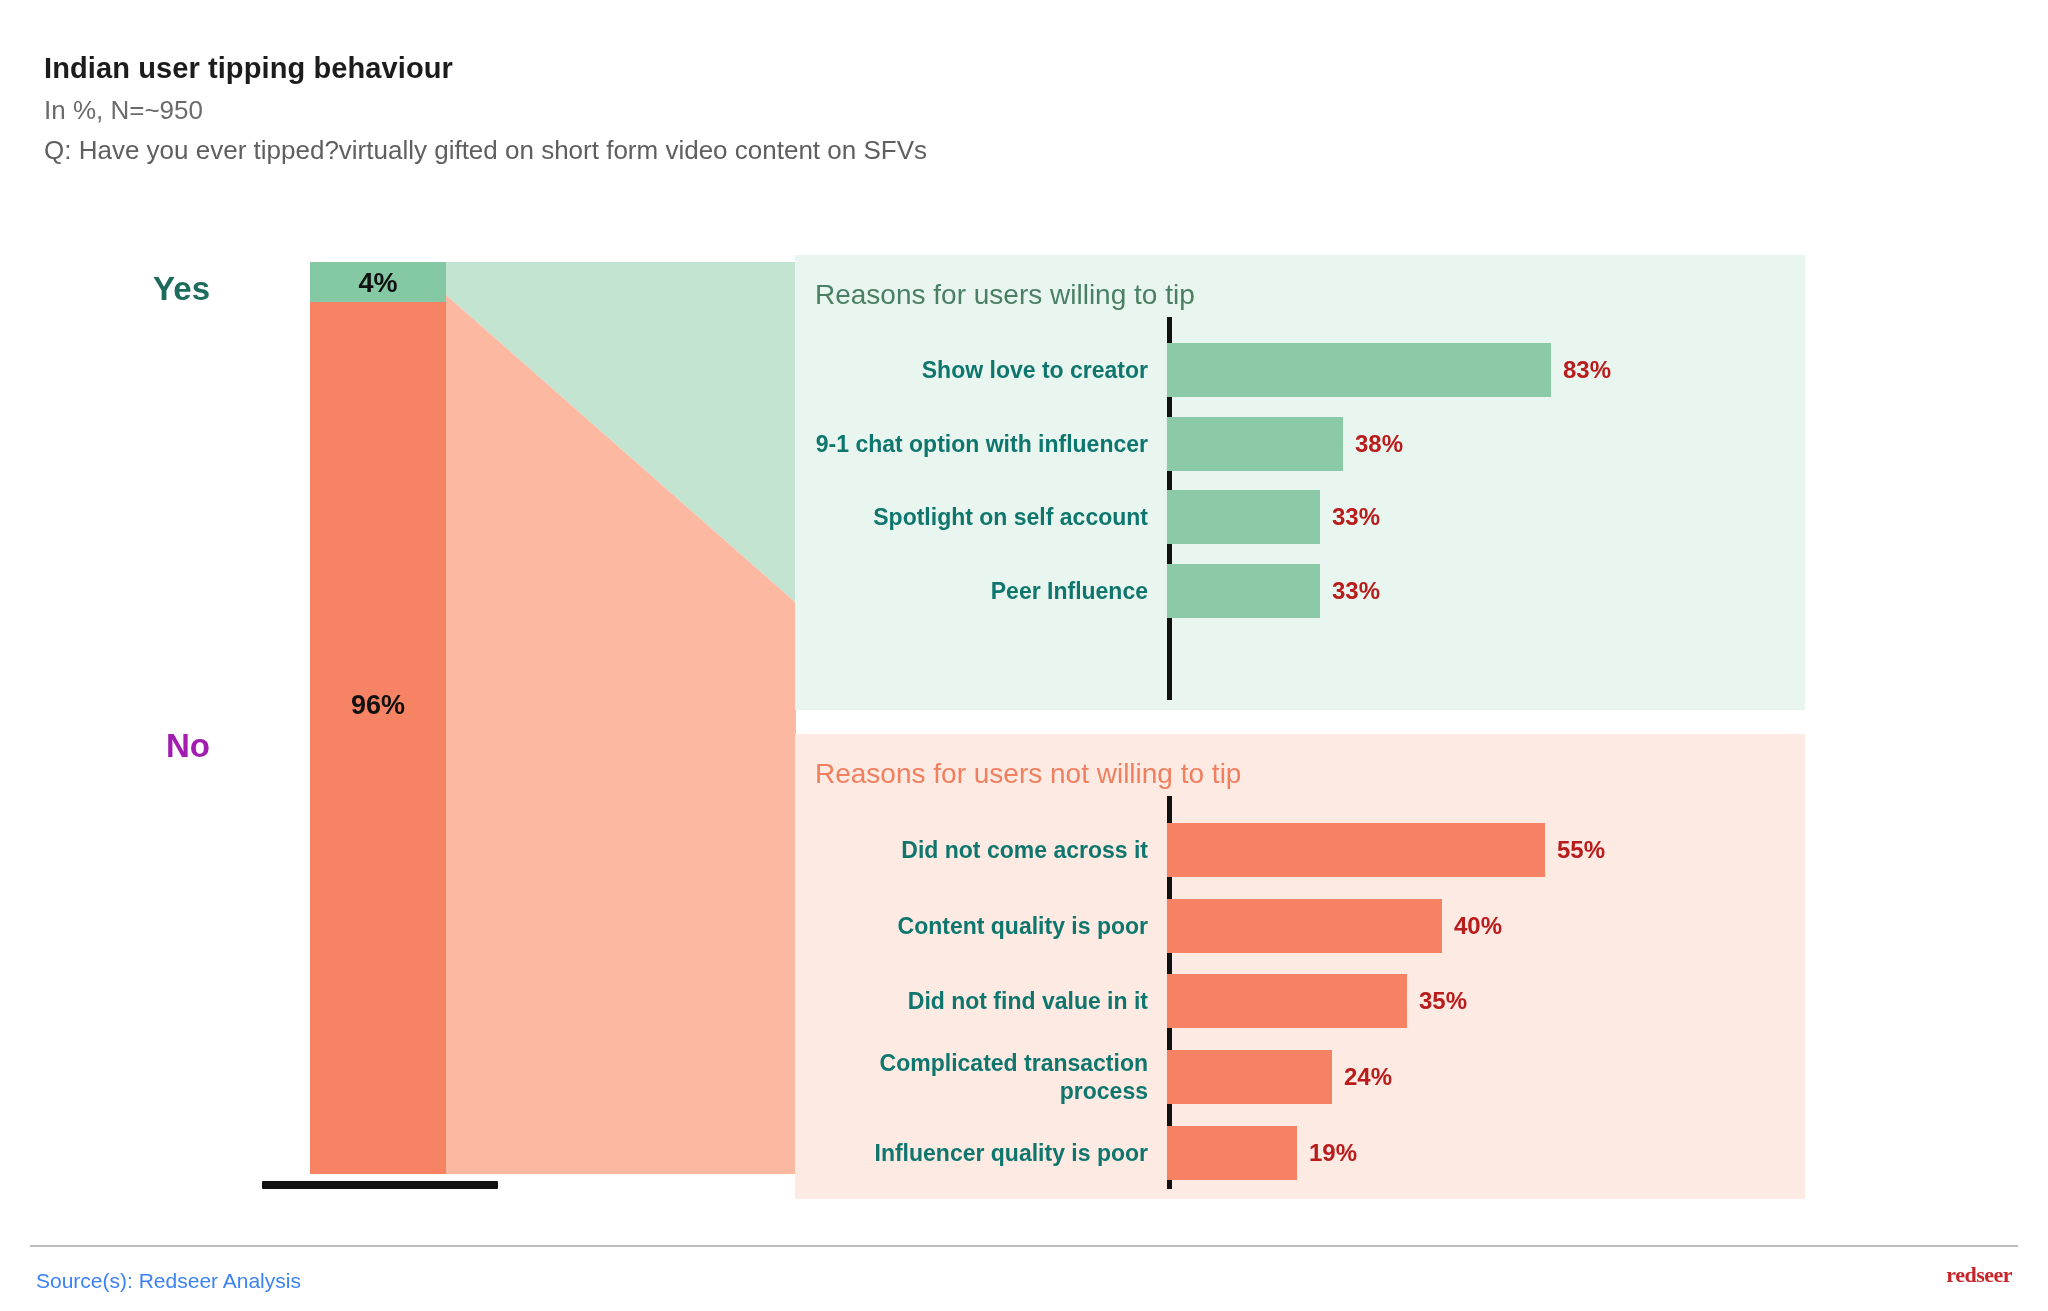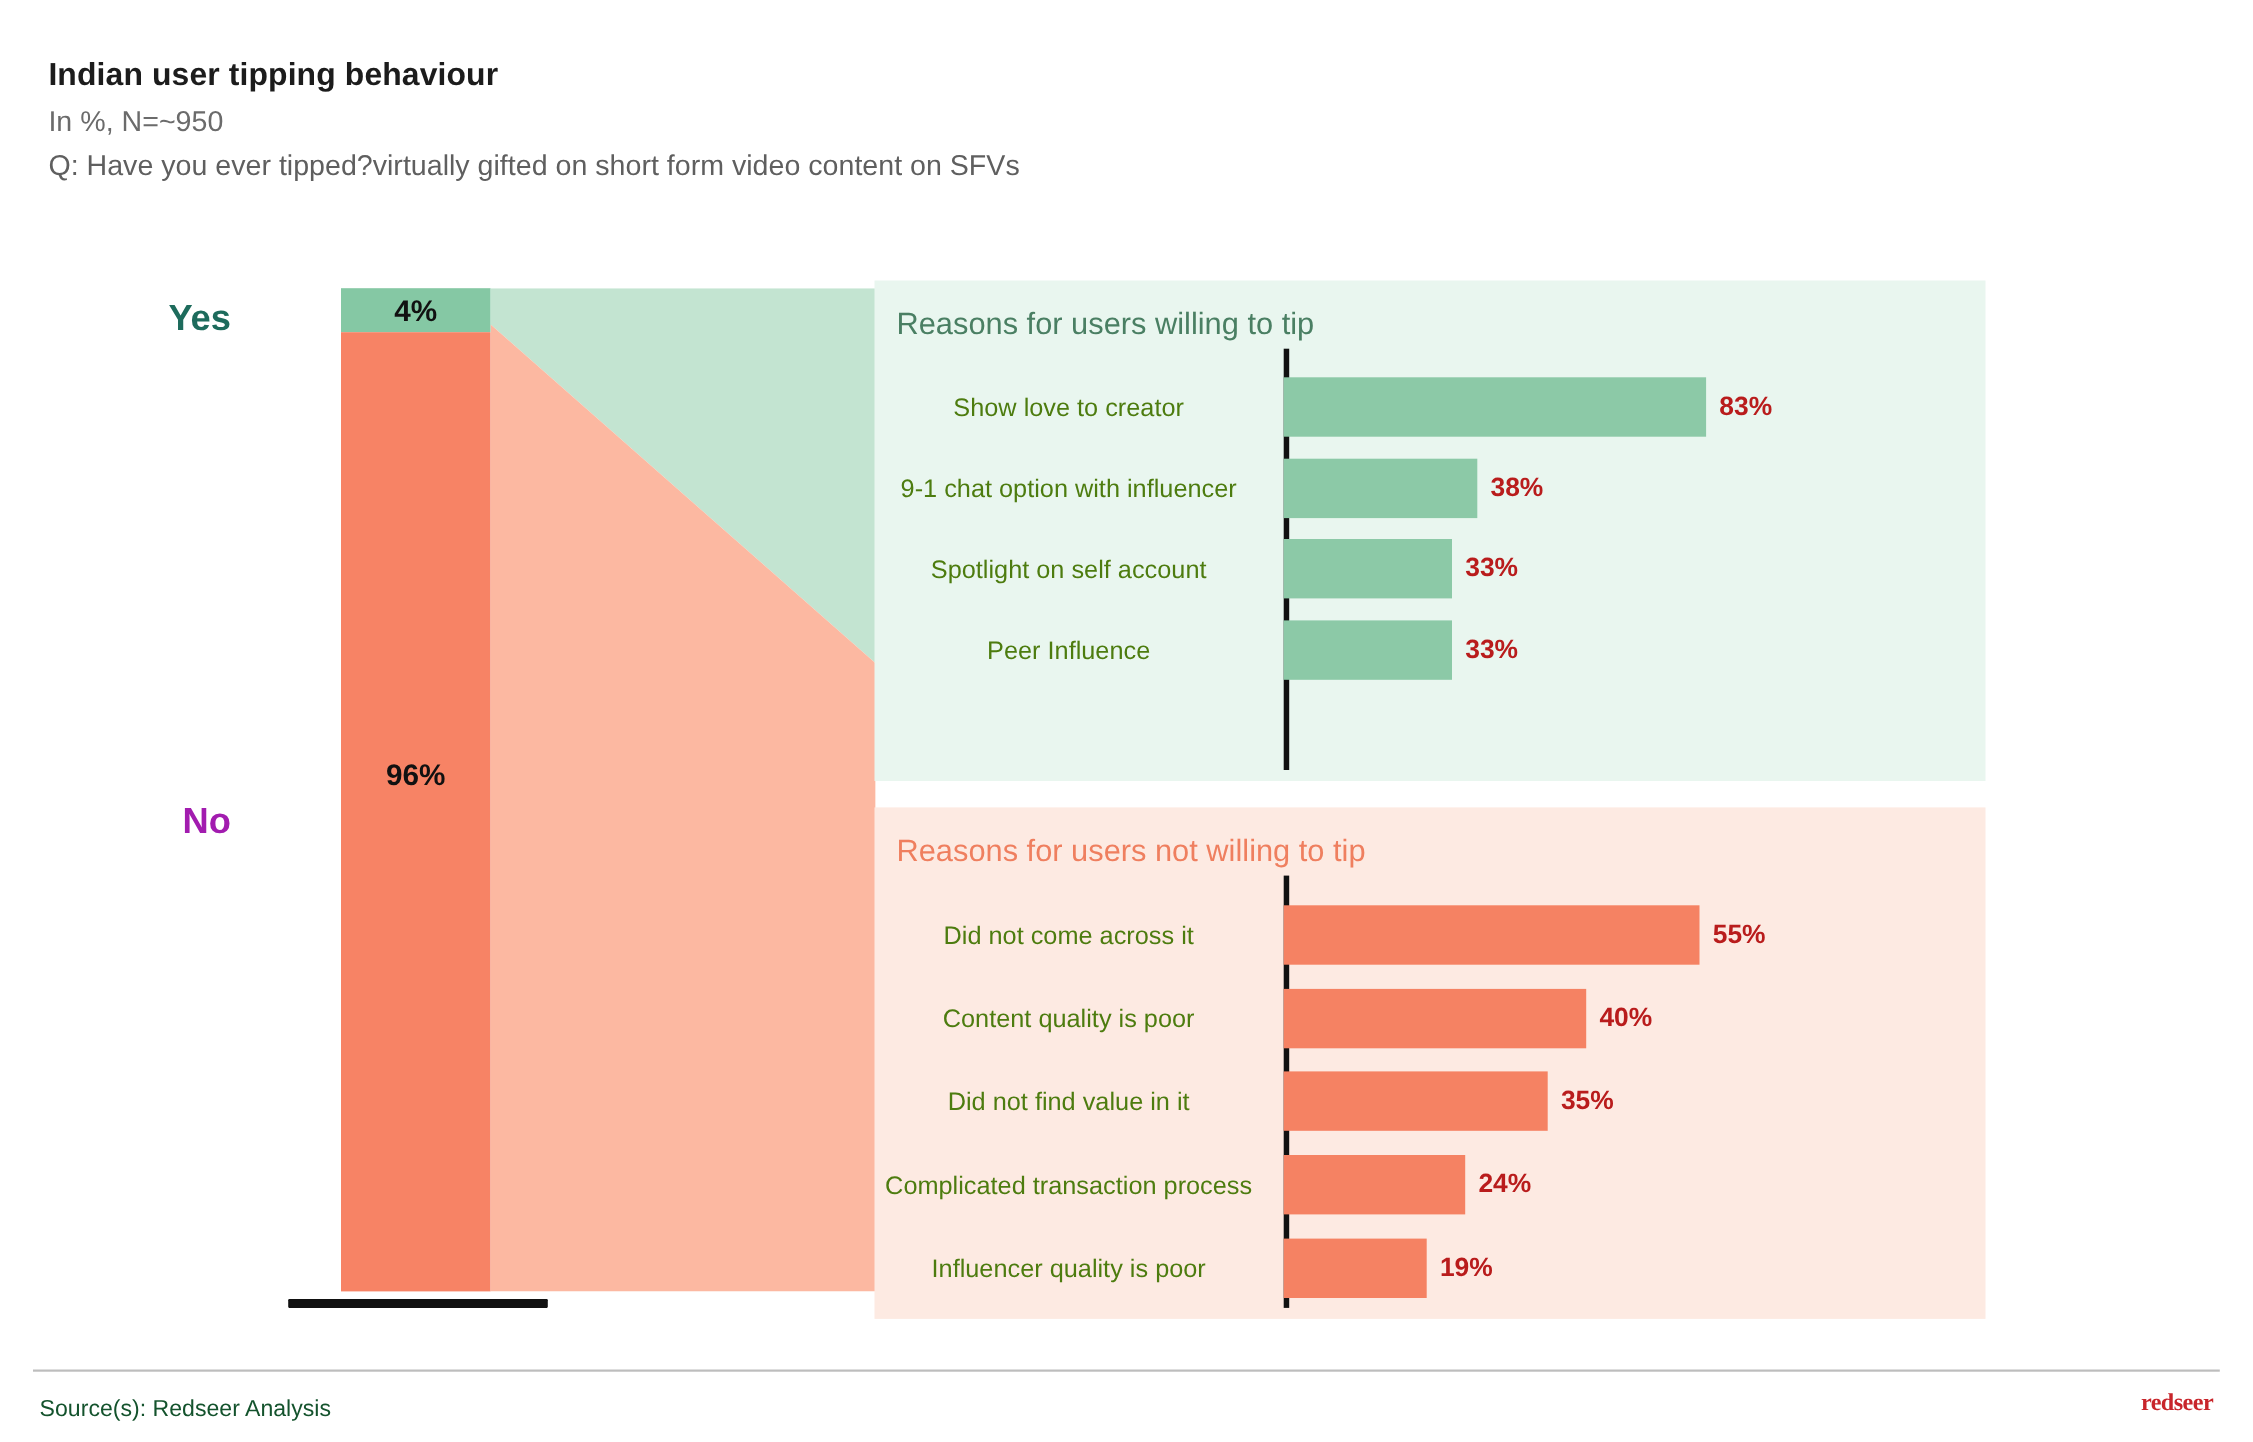--- a/index.html
+++ b/index.html
@@ -154,26 +154,26 @@
     bottom: 8px;
   }
   .row {
     position: relative;
     display: flex;
     align-items: center;
     height: 20%;
   }
   .row-label {
     width: 372px;
-    text-align: center;
+    text-align: right;
     padding-right: 19px;
     box-sizing: border-box;
     font-size: 23px;
-    font-weight: normal;
-    color: #4d7c0f;
+    font-weight: bold;
+    color: #0f766e;
     line-height: 1.22;
   }
   .bar-wrap {
     position: relative;
     flex: 1;
     height: 100%;
     display: flex;
     align-items: center;
   }
   .bar {
@@ -205,21 +205,21 @@
     top: 1245px;
     width: 1988px;
     height: 2px;
     background: #bdbdbd;
   }
   .source {
     position: absolute;
     left: 36px;
     top: 1269px;
     font-size: 21px;
-    color: #14532d;
+    color: #3b82f6;
   }
   .logo {
     position: absolute;
     right: 36px;
     top: 1262px;
     font-size: 22px;
     font-weight: bold;
     color: #c8252b;
     letter-spacing: -0.5px;
     font-family: "Liberation Serif", serif;

